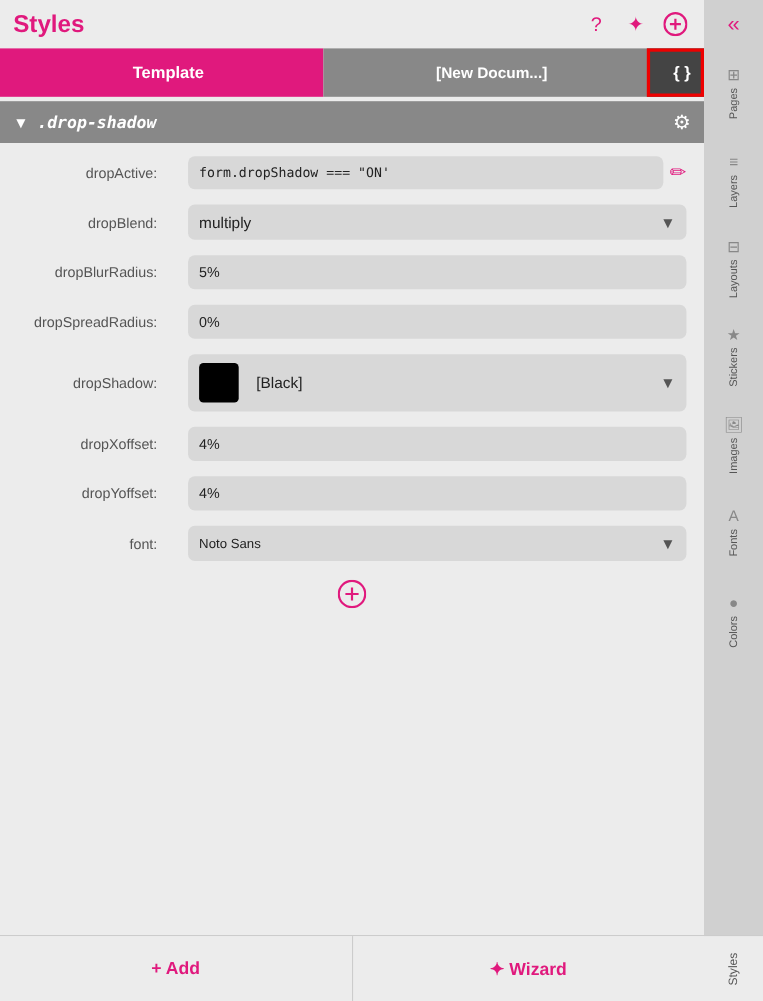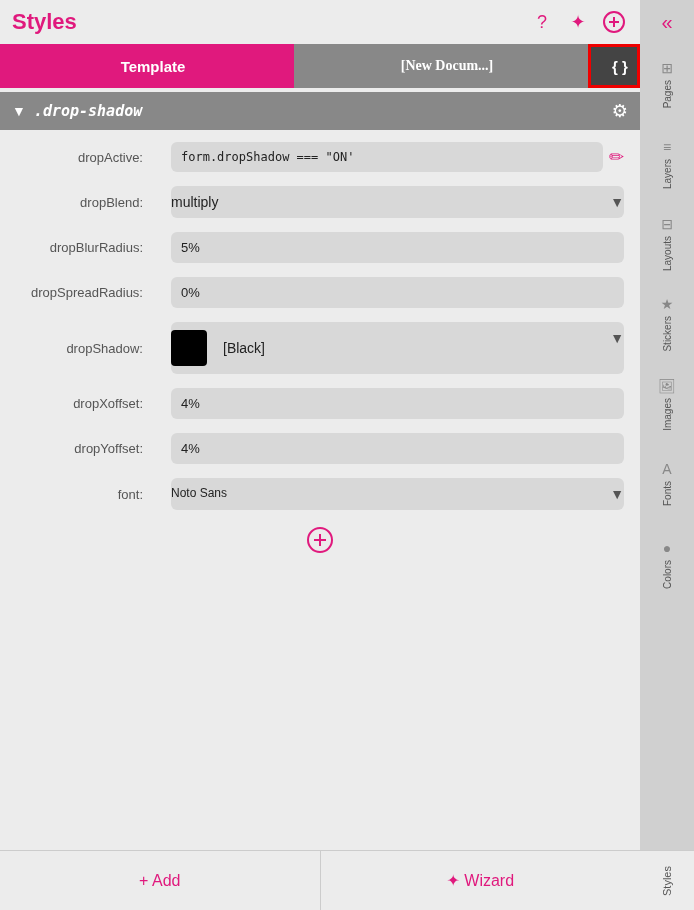--- a/index.html
+++ b/index.html
@@ -71,21 +71,20 @@
       padding-left: 12px;
     }
     .tab-template {
       background: #e0197d;
       color: white;
     }
     .tab-document {
       background: #888;
       color: white;
       font-size: 14px;
-      font-family: Liberation Serif, serif;
     }
     .tab-code {
       background: #444;
       color: white;
       width: 52px;
       flex: 0 0 52px;
       font-size: 15px;
       font-weight: 700;
       border: 3px solid #e00;
     }
@@ -158,25 +157,26 @@
       flex: 1;
       gap: 6px;
     }
     .prop-edit-icon {
       color: #e0197d;
       font-size: 18px;
       cursor: pointer;
     }
     .prop-dropdown {
       display: flex;
+      align-items: center;
       justify-content: space-between;
       flex: 1;
       background: #d8d8d8;
       border-radius: 6px;
-      padding: 8px 0;
+      padding: 8px 10px;
       font-size: 14px;
       color: #222;
       cursor: pointer;
     }
     .dropdown-arrow {
       color: #555;
       font-size: 14px;
     }
 
     
@@ -212,21 +212,21 @@
       height: 60px;
       border-top: 1px solid #ccc;
       background: #ececec;
     }
     .bottom-btn {
       flex: 1;
       display: flex;
       align-items: center;
       justify-content: center;
       font-size: 16px;
-      font-weight: 400;
+      font-weight: 700;
       color: #e0197d;
       cursor: pointer;
       gap: 8px;
       background: #ececec;
       border: none;
     }
     .bottom-btn + .bottom-btn {
       border-left: 1px solid #ccc;
     }
 

